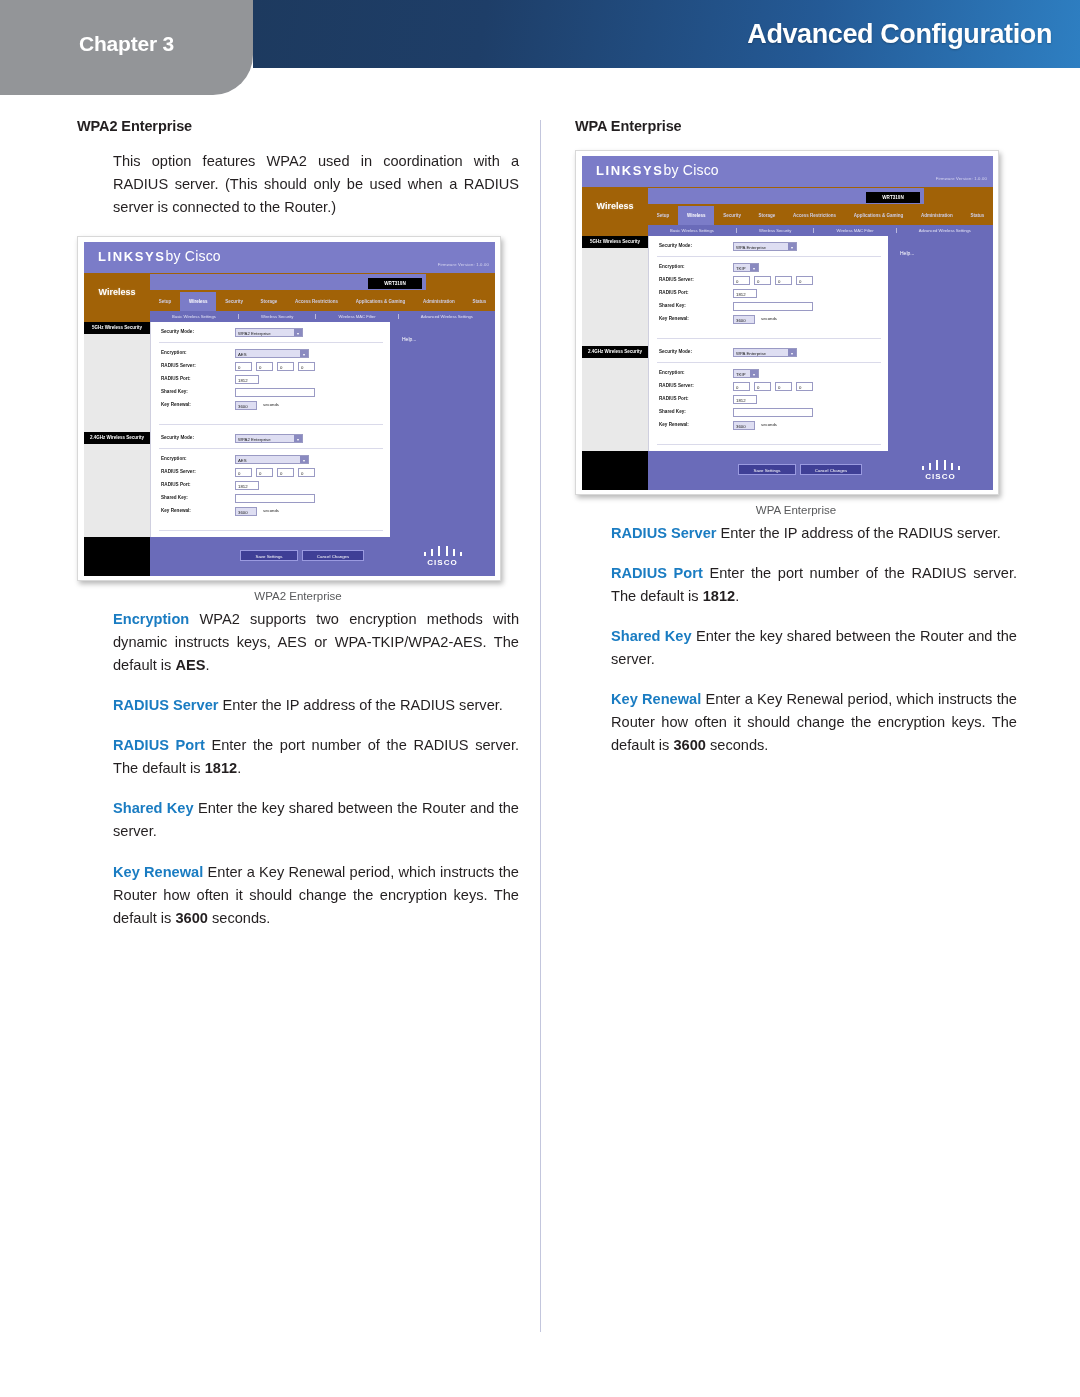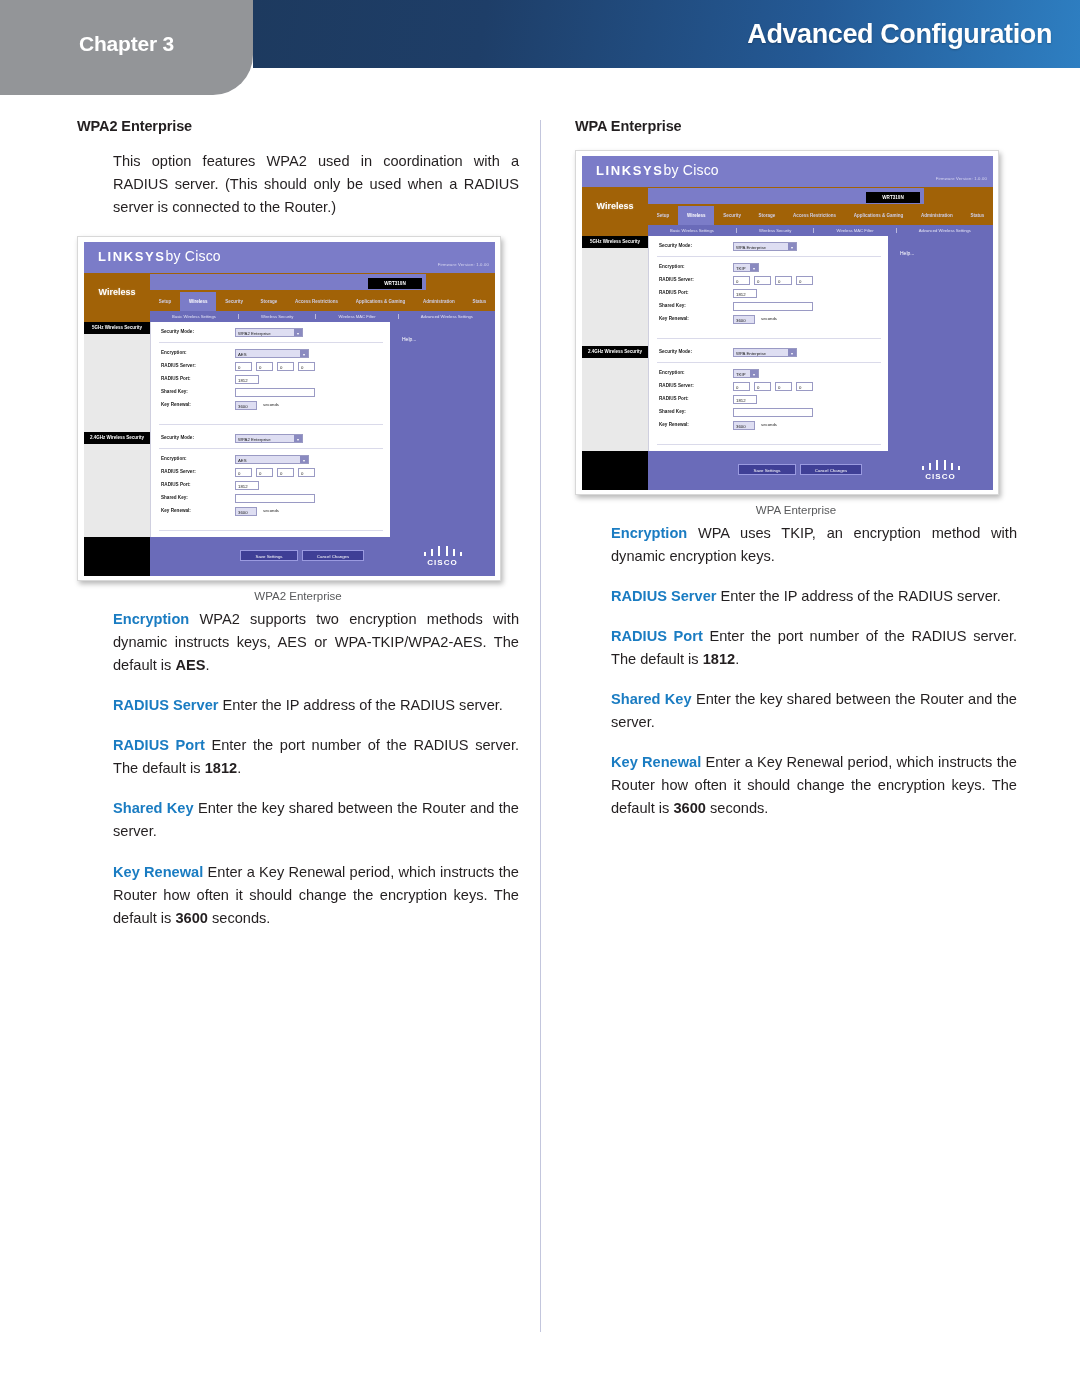--- a/index.html
+++ b/index.html
@@ -497,21 +497,20 @@
                 </div>
                 <div class="cisco-word">CISCO</div>
               </div>
             </div>
 
           </div>
         </div>
         <div class="caption">WPA Enterprise</div>
       </div>
 
-      <p class="body para-spaced"><span class="term">Encryption</span><span>  WPA uses TKIP, an encryption method with dynamic encryption keys.</span><span class="strong"></span><span></span></p>
       <p class="body para-spaced"><span class="term">RADIUS Server</span><span>  Enter the IP address of the RADIUS server.</span><span class="strong"></span><span></span></p>
       <p class="body para-spaced"><span class="term">RADIUS Port</span><span>  Enter the port number of the RADIUS server. The default is </span><span class="strong">1812</span><span>.</span></p>
       <p class="body para-spaced"><span class="term">Shared Key</span><span>  Enter the key shared between the Router and the server.</span><span class="strong"></span><span></span></p>
       <p class="body para-spaced"><span class="term">Key Renewal</span><span>  Enter a Key Renewal period, which instructs the Router how often it should change the encryption keys. The default is </span><span class="strong">3600</span><span> seconds.</span></p>
     </div>
 
   </div>
 
 
 </div>

